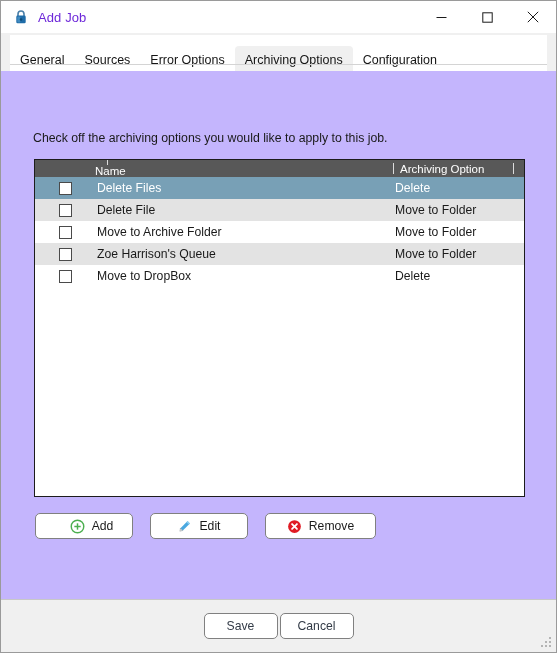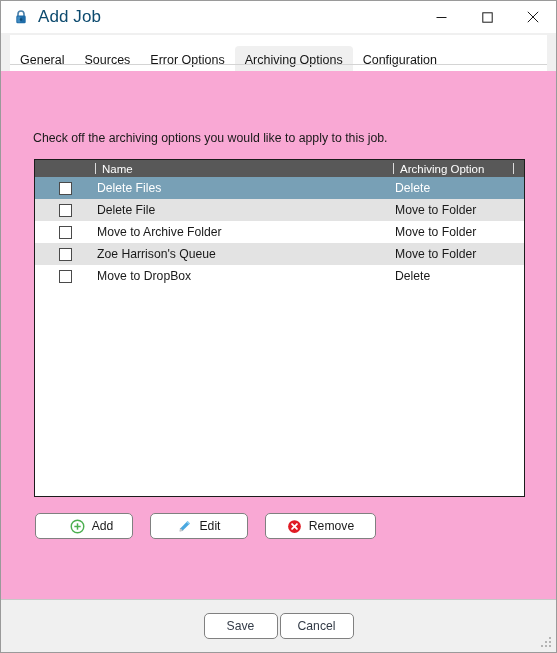--- a/index.html
+++ b/index.html
@@ -38,22 +38,22 @@
   }
   .title-icon {
     width: 16px;
     height: 16px;
     margin-left: 12px;
     margin-right: 9px;
     flex: 0 0 auto;
     display: block;
   }
   .title-text {
-    font-size: 17px;
-    color: #0c4a6e;
+    font-size: 13px;
+    color: #6d28d9;
     letter-spacing: 0.1px;
   }
   .win-controls {
     margin-left: auto;
     display: flex;
     height: 32px;
   }
   .win-btn {
     width: 46px;
     height: 32px;
@@ -100,21 +100,21 @@
     right: 9px;
     top: 31px;
     height: 1px;
     background: #d4d4d4;
   }
 
   
   .content {
     flex: 1 1 auto;
     position: relative;
-    background: #f9a8d4;
+    background: #c4b5fd;
     padding: 0;
   }
   .instruction {
     position: absolute;
     left: 32px;
     top: 60px;
     font-size: 12.3px;
     color: #1a1a1a;
   }
 
@@ -138,20 +138,21 @@
     position: relative;
     color: #ffffff;
     font-size: 11.5px;
   }
   .lv-col-name {
     position: absolute;
     left: 60px;
     display: flex;
     align-items: center;
     height: 17px;
+    flex-direction: column;
   }
   .lv-col-opt {
     position: absolute;
     left: 358px;
     display: flex;
     align-items: center;
     height: 33px;
   }
   .lv-col-end {
     position: absolute;

